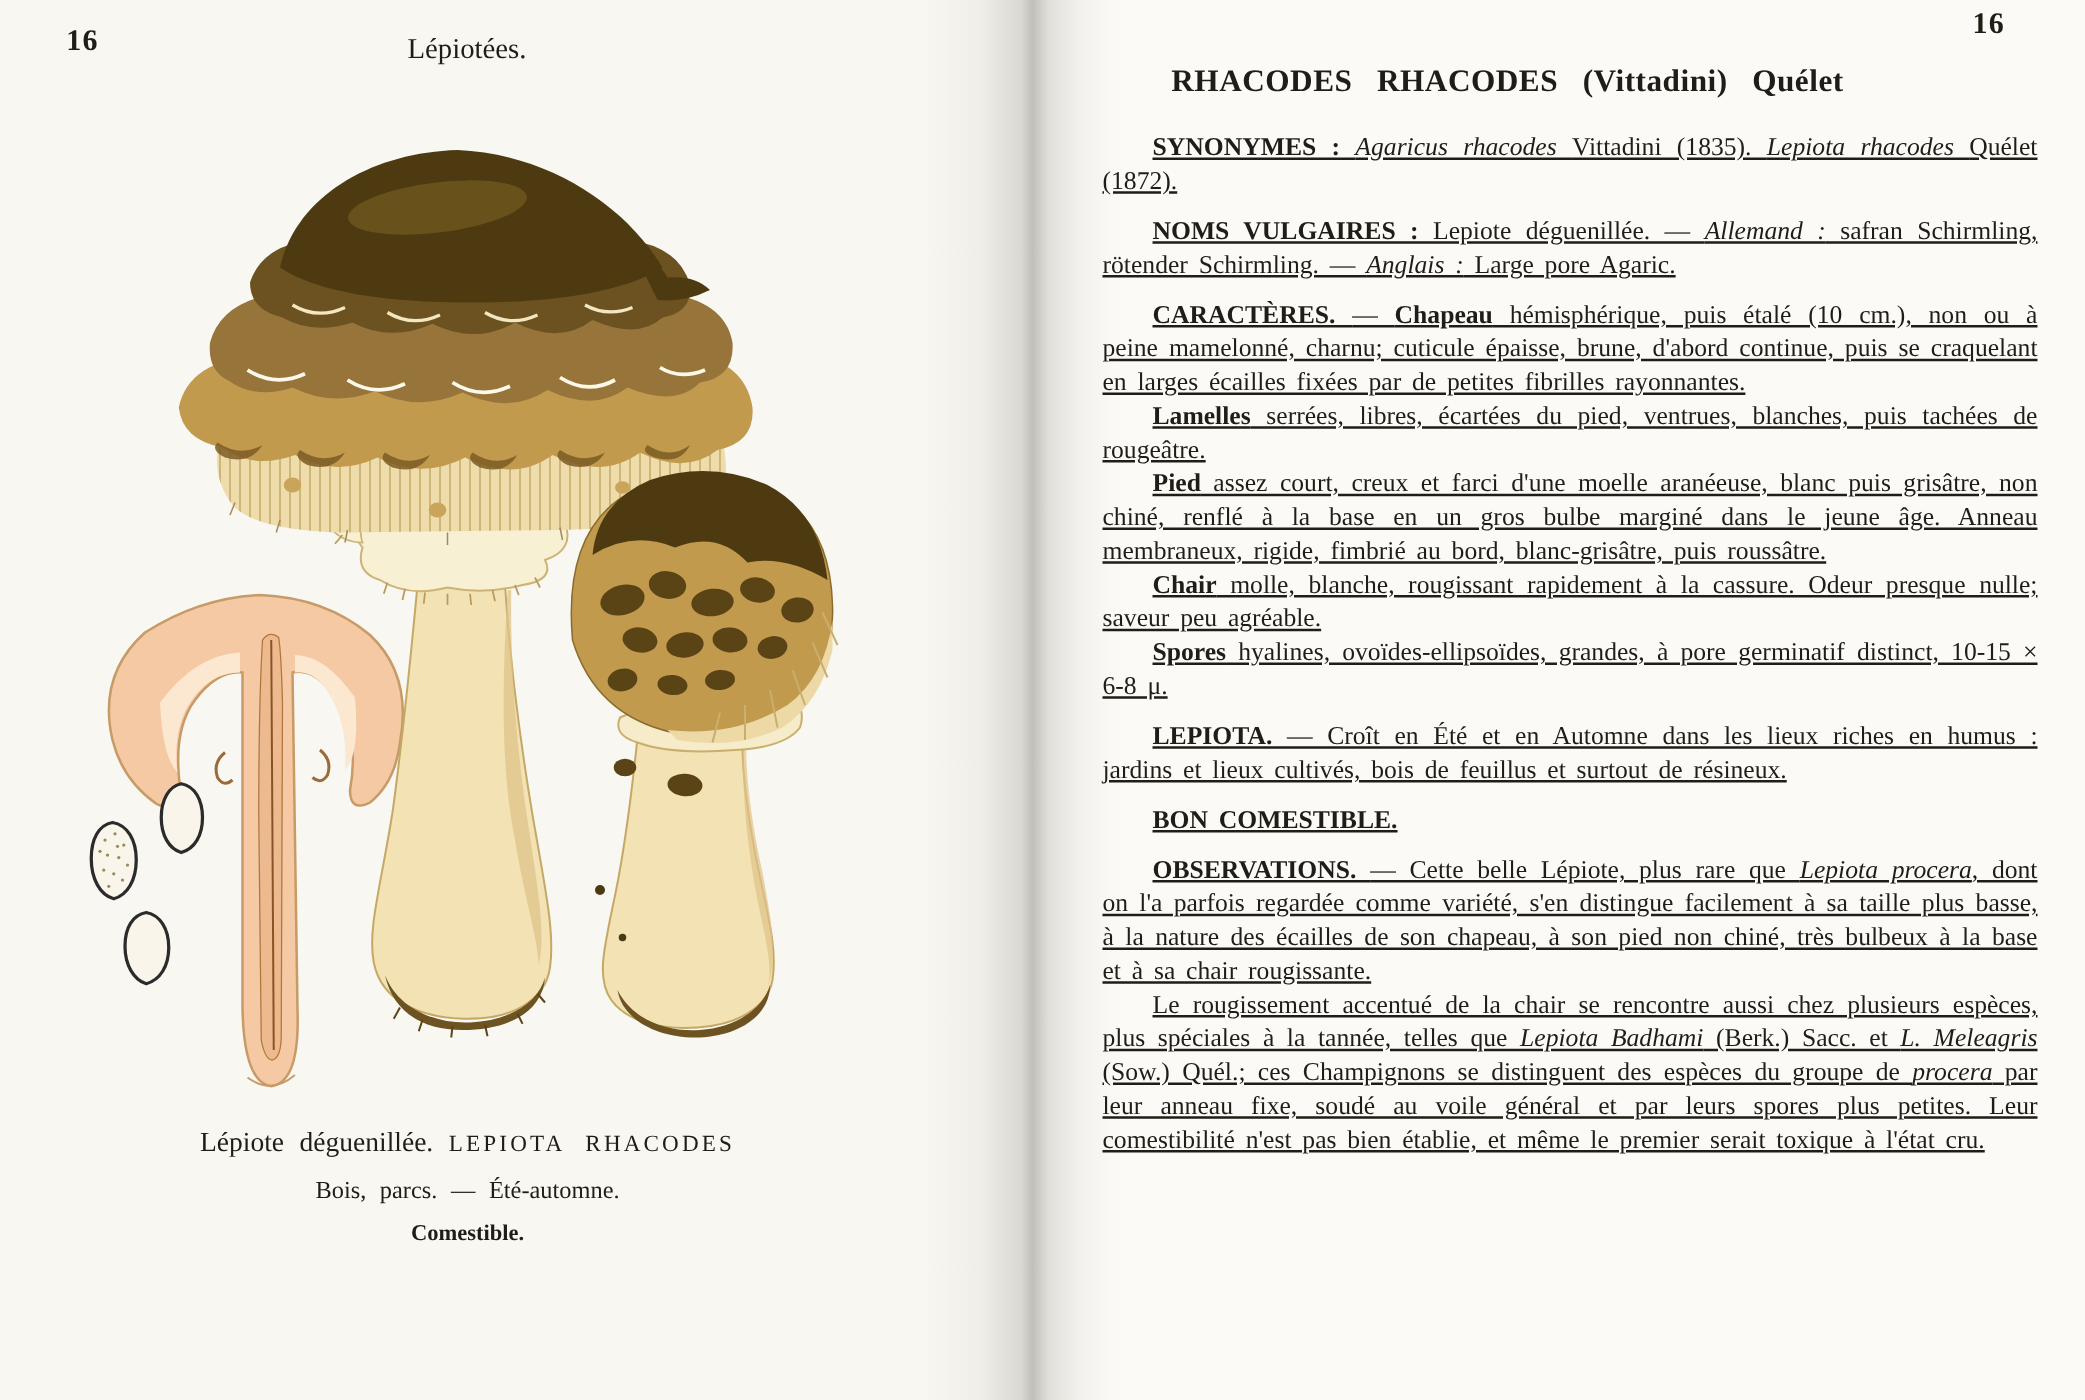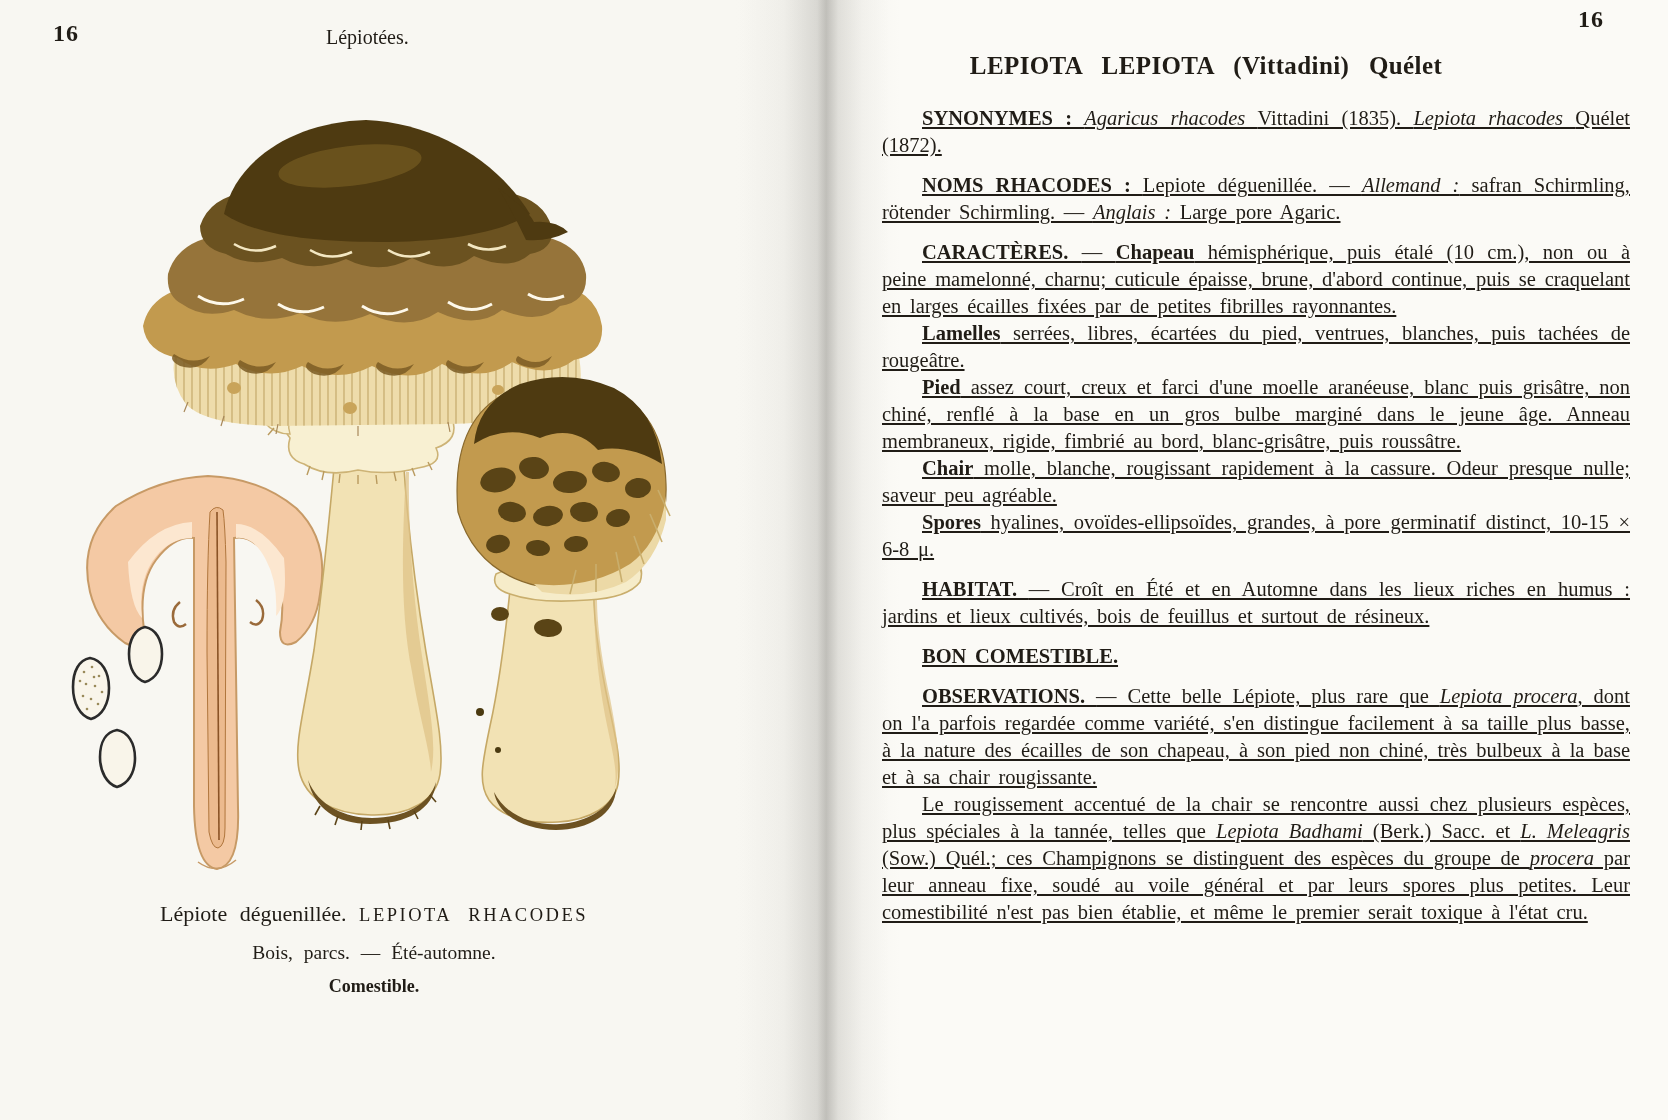--- a/index.html
+++ b/index.html
@@ -16,21 +16,21 @@
   .gutter {
     position:absolute; left:738px; top:0; width:152px; height:1120px;
     background:linear-gradient(90deg,
       rgba(72,70,64,0) 0%, rgba(72,70,64,0.04) 30%,
       rgba(72,70,64,0.16) 52%, rgba(72,70,64,0.30) 58%,
       rgba(72,70,64,0.12) 66%, rgba(72,70,64,0.03) 82%, rgba(72,70,64,0) 100%);
   }
   
   .page-left { position:absolute; left:0; top:0; width:748px; height:1120px; }
   .lp-num { position:absolute; left:53px; top:20px; font-size:24px; font-weight:bold; letter-spacing:1px; }
-  .lp-head { position:absolute; left:326px; top:26px; font-size:20px; word-spacing:2px; }
+  .lp-head { position:absolute; left:326px; top:26px; font-size:23px; word-spacing:2px; }
   .illu { position:absolute; left:28px; top:92px; width:664px; height:792px; }
   .caption { position:absolute; left:0; top:901px; width:748px; text-align:center; }
   .cap1 { font-size:22px; word-spacing:7px; }
   .cap1 .sc { font-size:18.5px; letter-spacing:2.5px; word-spacing:10px; }
   .cap2 { margin-top:15px; font-size:19.5px; word-spacing:6px; }
   .cap3 { margin-top:12px; font-size:18px; font-weight:bold; }
   
   .page-right { position:absolute; left:876px; top:0; width:770px; height:1120px; }
   .rp-num { position:absolute; right:42px; top:6px; font-size:24px; font-weight:bold; letter-spacing:1px; }
   .title {
@@ -233,27 +233,27 @@
       <div class="cap1"><span>Lépiote déguenillée. </span><span class="sc">LEPIOTA RHACODES</span></div>
       <div class="cap2">Bois, parcs. — Été-automne.</div>
       <div class="cap3">Comestible.</div>
     </div>
   </div>
 
   <div class="gutter"></div>
 
   <div class="page-right">
     <div class="rp-num">16</div>
-    <h1 class="title">LEPIOTA LEPIOTA (Vittadini) Quélet</h1>
+    <h1 class="title">RHACODES RHACODES (Vittadini) Quélet</h1>
     <p class="para sect"><span class="b">SYNONYMES : </span><span class="i">Agaricus rhacodes </span><span>Vittadini (1835). </span><span class="i">Lepiota rhacodes </span><span>Quélet (1872).</span></p>
-    <p class="para sect"><span class="b">NOMS RHACODES : </span><span>Lepiote déguenillée. — </span><span class="i">Allemand :</span><span> safran Schirmling, rötender Schirmling. — </span><span class="i">Anglais :</span><span> Large pore Agaric.</span></p>
+    <p class="para sect"><span class="b">NOMS VULGAIRES : </span><span>Lepiote déguenillée. — </span><span class="i">Allemand :</span><span> safran Schirmling, rötender Schirmling. — </span><span class="i">Anglais :</span><span> Large pore Agaric.</span></p>
     <p class="para sect"><span class="b">CARACTÈRES. </span><span>— </span><span class="b">Chapeau</span><span> hémisphérique, puis étalé (10 cm.), non ou à peine mamelonné, charnu; cuticule épaisse, brune, d'abord continue, puis se craquelant en larges écailles fixées par de petites fibrilles rayonnantes.</span></p>
     <p class="para"><span class="b">Lamelles</span><span> serrées, libres, écartées du pied, ventrues, blanches, puis tachées de rougeâtre.</span></p>
     <p class="para"><span class="b">Pied</span><span> assez court, creux et farci d'une moelle aranéeuse, blanc puis grisâtre, non chiné, renflé à la base en un gros bulbe marginé dans le jeune âge. Anneau membraneux, rigide, fimbrié au bord, blanc-grisâtre, puis roussâtre.</span></p>
     <p class="para"><span class="b">Chair</span><span> molle, blanche, rougissant rapidement à la cassure. Odeur presque nulle; saveur peu agréable.</span></p>
     <p class="para"><span class="b">Spores</span><span> hyalines, ovoïdes-ellipsoïdes, grandes, à pore germinatif distinct, 10-15 × 6-8 μ.</span></p>
-    <p class="para sect"><span class="b">HABITAT. </span><span>— Croît en Été et en Automne dans les lieux riches en humus : jardins et lieux cultivés, bois de feuillus et surtout de résineux.</span></p>
+    <p class="para sect"><span class="b">LEPIOTA. </span><span>— Croît en Été et en Automne dans les lieux riches en humus : jardins et lieux cultivés, bois de feuillus et surtout de résineux.</span></p>
     <p class="para sect"><span class="b">BON COMESTIBLE.</span></p>
     <p class="para sect"><span class="b">OBSERVATIONS. </span><span>— Cette belle Lépiote, plus rare que </span><span class="i">Lepiota procera</span><span>, dont on l'a parfois regardée comme variété, s'en distingue facilement à sa taille plus basse, à la nature des écailles de son chapeau, à son pied non chiné, très bulbeux à la base et à sa chair rougissante.</span></p>
     <p class="para"><span>Le rougissement accentué de la chair se rencontre aussi chez plusieurs espèces, plus spéciales à la tannée, telles que </span><span class="i">Lepiota Badhami</span><span> (Berk.) Sacc. et </span><span class="i">L. Meleagris</span><span> (Sow.) Quél.; ces Champignons se distinguent des espèces du groupe de </span><span class="i">procera</span><span> par leur anneau fixe, soudé au voile général et par leurs spores plus petites. Leur comestibilité n'est pas bien établie, et même le premier serait toxique à l'état cru.</span></p>
   </div>
 
 </div>
 
 </body></html>

